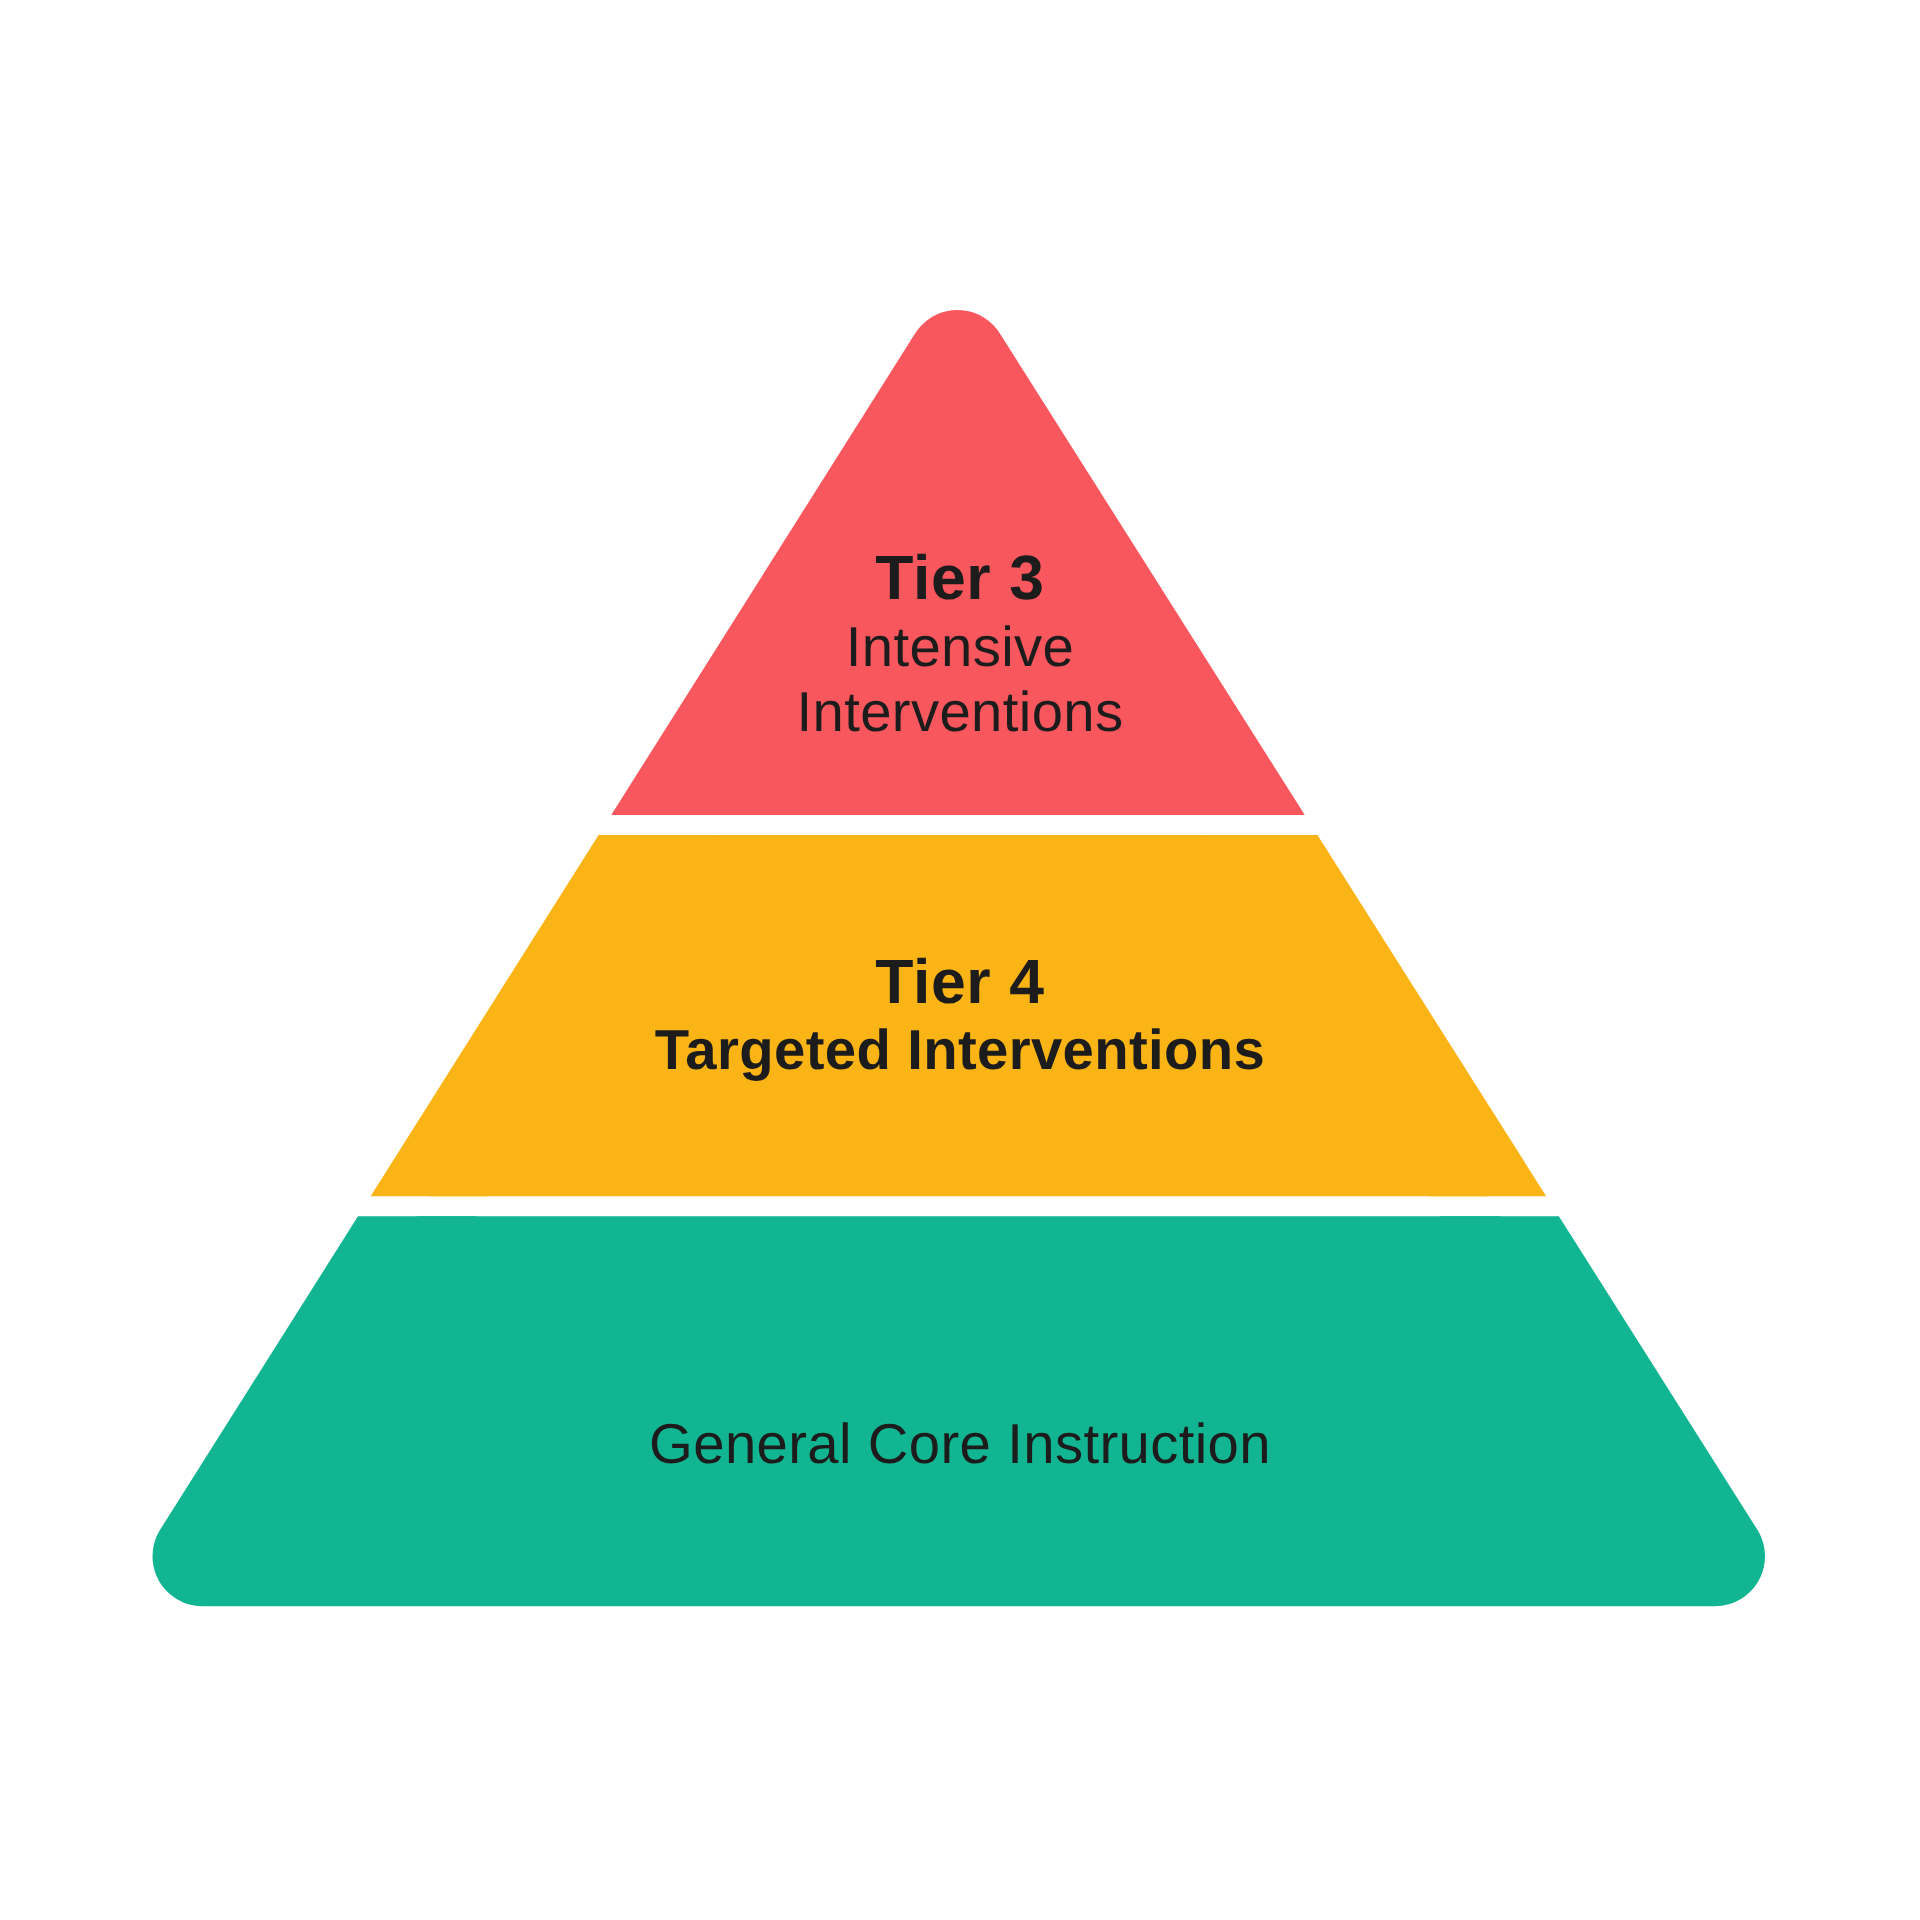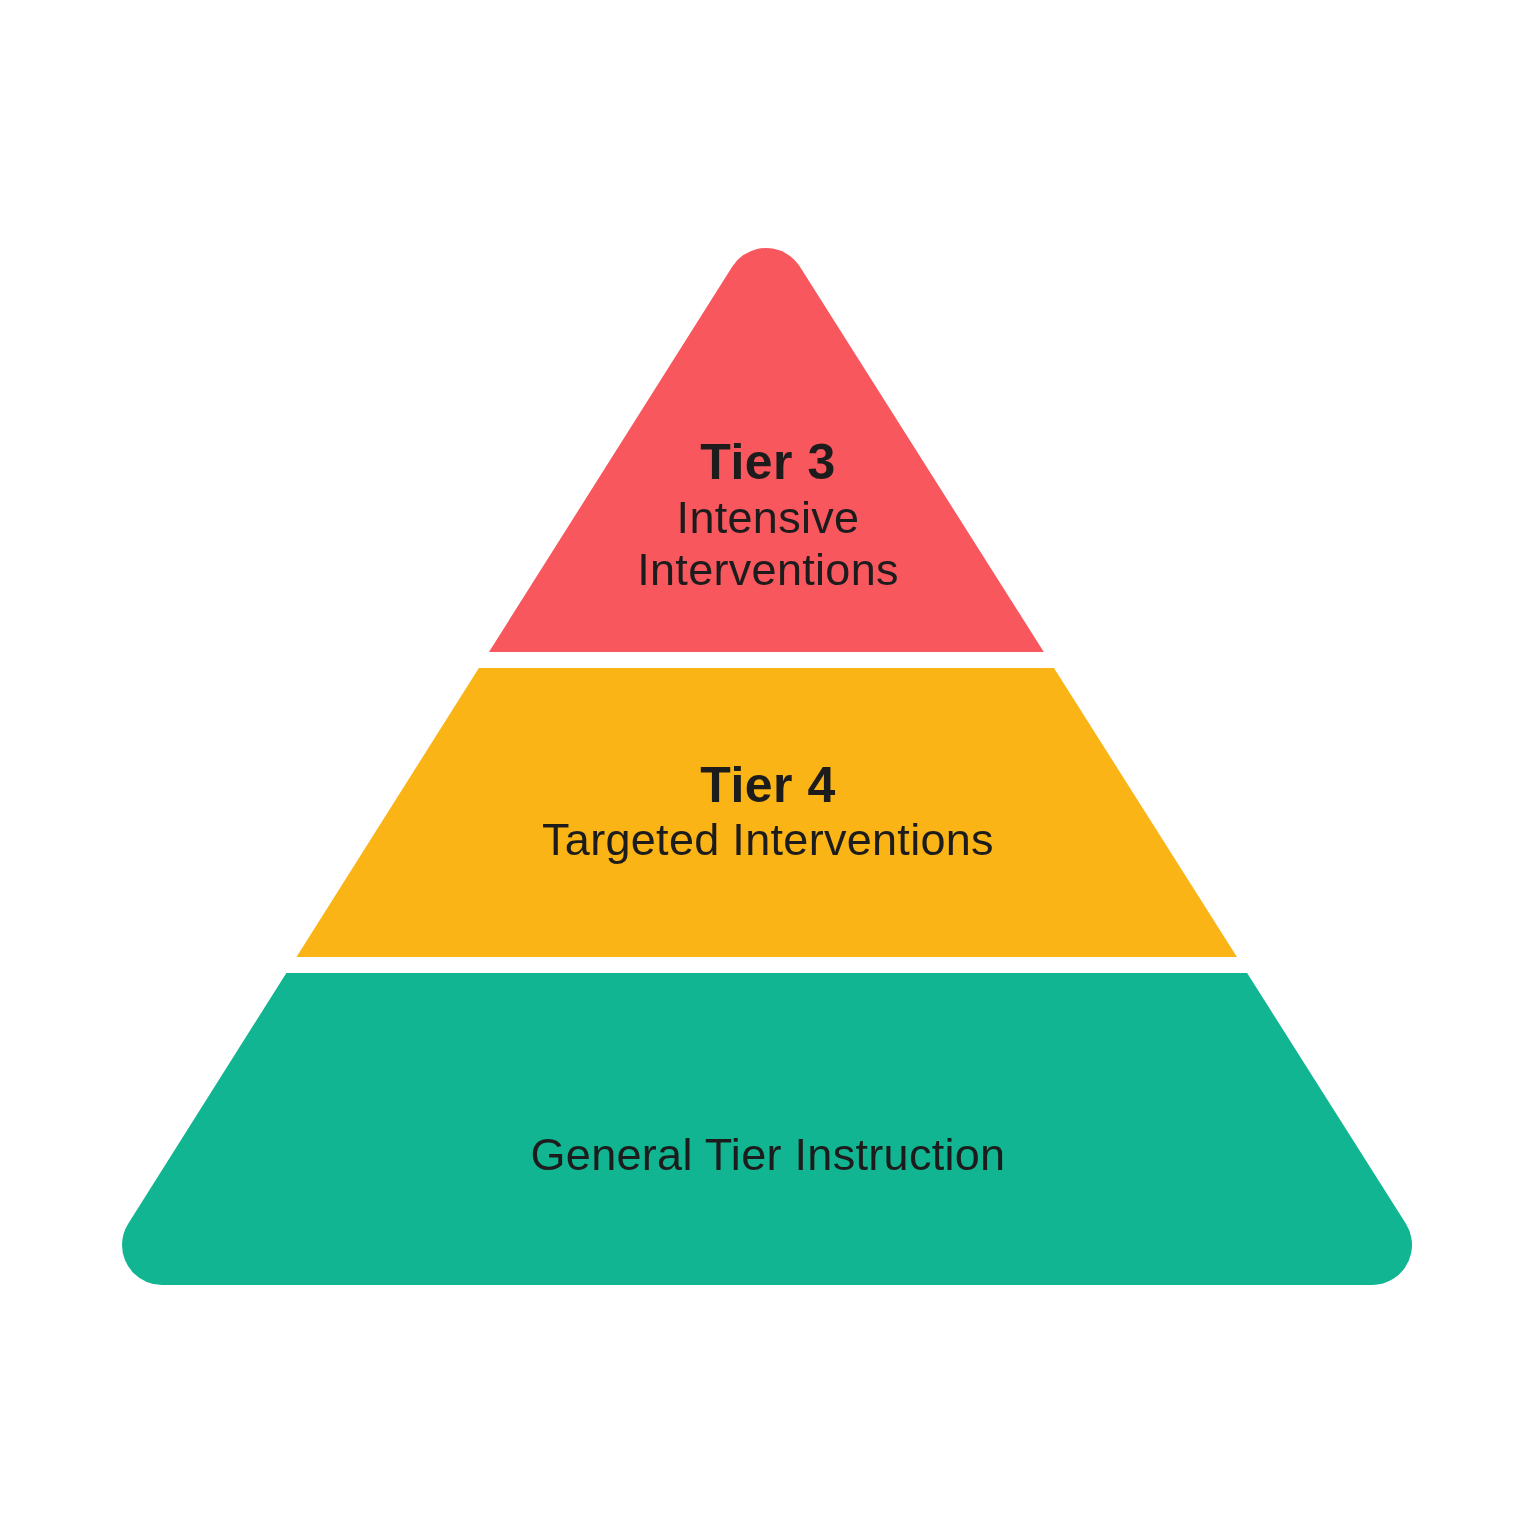--- a/index.html
+++ b/index.html
@@ -43,21 +43,21 @@
     line-height: 52px;
     letter-spacing: 0.3px;
   }
   .t3-title { top: 436px; }
   .t3-desc  { top: 492px; }
   .t3-desc .wrap-box {
     display: inline-block;
     max-width: 340px;  
   }
   .t2-title { top: 759px; }
-  .t2-desc  { top: 814px; }
+  .t2-desc  { top: 814px; font-weight: bold; }
   .t1-title { top: 1070px; }
   .t1-desc  { top: 1129px; }
 </style>
 </head>
 <body>
 
 <div class="canvas">
 
   <svg class="pyramid-svg" viewBox="0 0 1536 1536" xmlns="http://www.w3.org/2000/svg">
     <defs>
@@ -82,15 +82,15 @@
   </svg>
 
   <div class="tier-text tier-title t3-title">Tier 3</div>
   <div class="tier-text tier-desc t3-desc">
     <span class="wrap-box">Intensive Interventions</span>
   </div>
 
   <div class="tier-text tier-title t2-title">Tier 4</div>
   <div class="tier-text tier-desc t2-desc">Targeted Interventions</div>
 
-  <div class="tier-text tier-desc t1-desc">General Tier Instruction</div>
+  <div class="tier-text tier-desc t1-desc">General Core Instruction</div>
 
 </div>
 
 </body></html>

